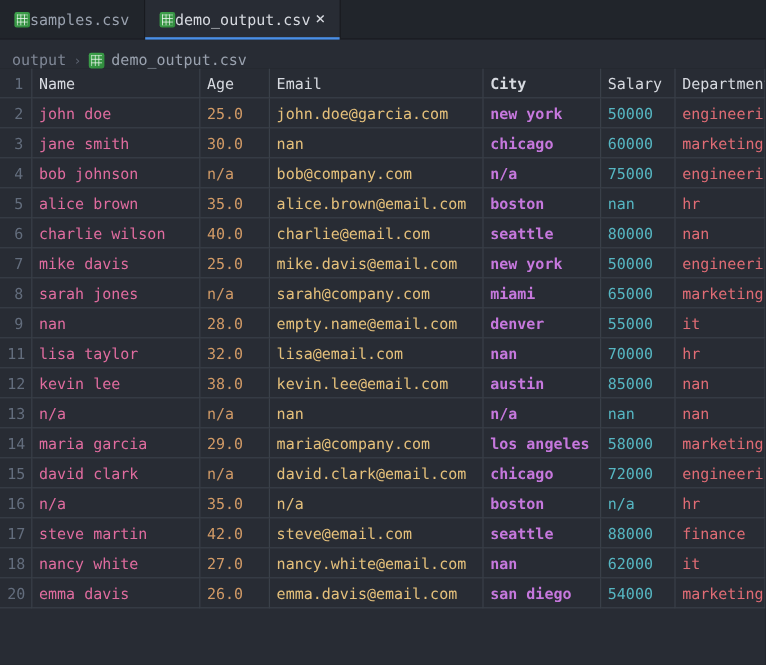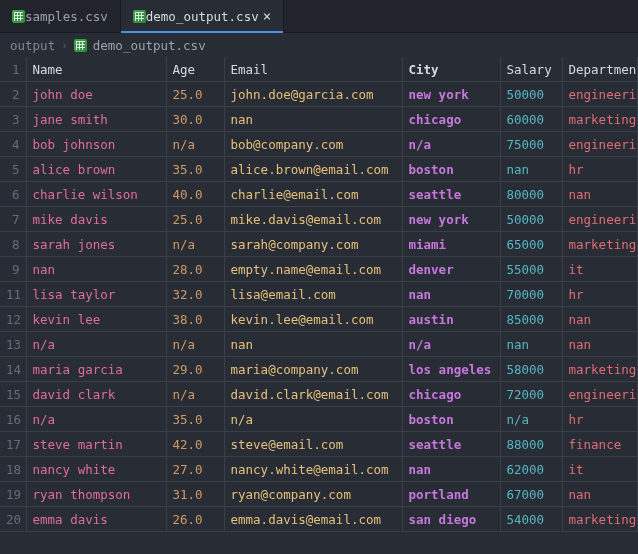--- a/index.html
+++ b/index.html
@@ -68,21 +68,21 @@
   .tab-close {
     margin-left: 4px;
     font-size: 14px;
     line-height: 1;
     color: #d7dae0;
     cursor: pointer;
   }
   
   .breadcrumb {
     display: flex;
-    align-items: center;
+    align-items: flex-end;
     gap: 6px;
     height: 24px;
     padding: 0 10px;
     font-size: 12.5px;
     background: #282c34;
     color: #7f8796;
   }
   .breadcrumb .crumb-folder { color: #7f8796; }
   .breadcrumb .sep { color: #5c6370; font-size: 11px; }
   .breadcrumb .crumb-file { color: #9aa2af; }
@@ -311,29 +311,20 @@
         <tr>
           <td class="rownum">18</td>
           <td class="c-name">nancy white</td>
           <td class="c-age">27.0</td>
           <td class="c-email">nancy.white@email.com</td>
           <td class="c-city">nan</td>
           <td class="c-sal">62000</td>
           <td class="c-dept">it</td>
         </tr>
         <tr>
-          <td class="rownum">19</td>
-          <td class="c-name">ryan thompson</td>
-          <td class="c-age">31.0</td>
-          <td class="c-email">ryan@company.com</td>
-          <td class="c-city">portland</td>
-          <td class="c-sal">67000</td>
-          <td class="c-dept">nan</td>
-        </tr>
-        <tr>
           <td class="rownum">20</td>
           <td class="c-name">emma davis</td>
           <td class="c-age">26.0</td>
           <td class="c-email">emma.davis@email.com</td>
           <td class="c-city">san diego</td>
           <td class="c-sal">54000</td>
           <td class="c-dept">marketing</td>
         </tr>
       </tbody>
   </table>

